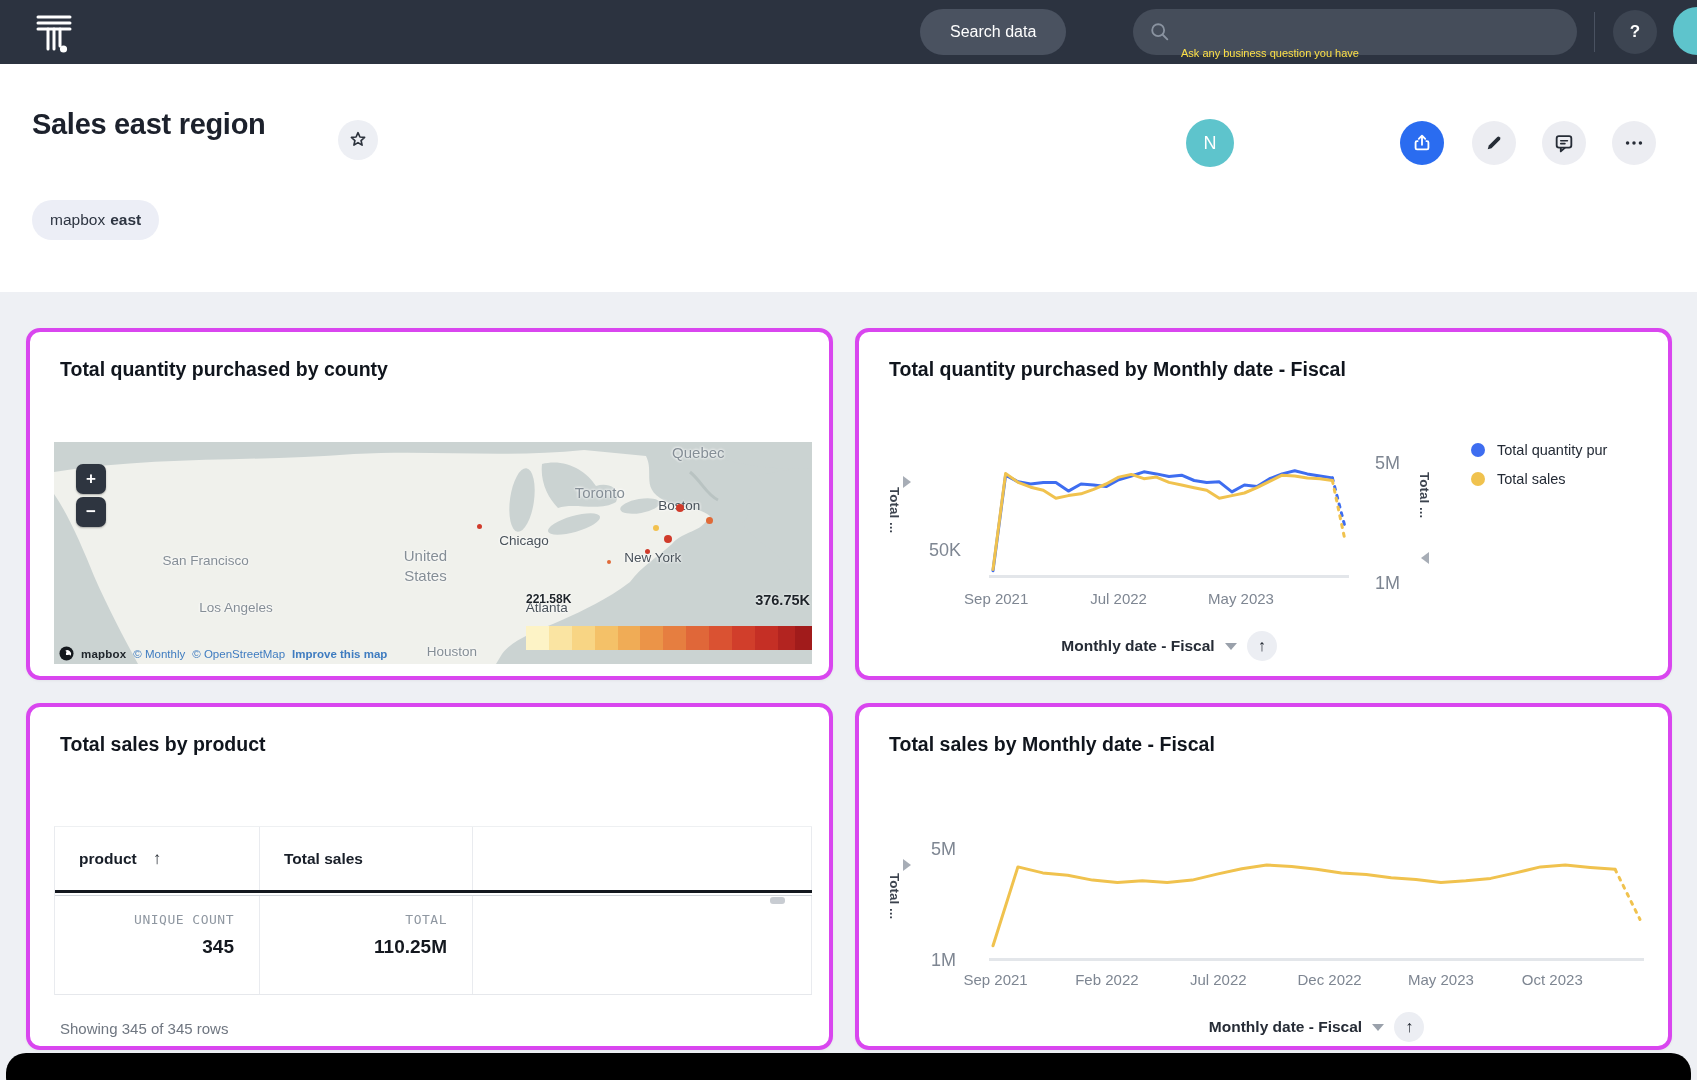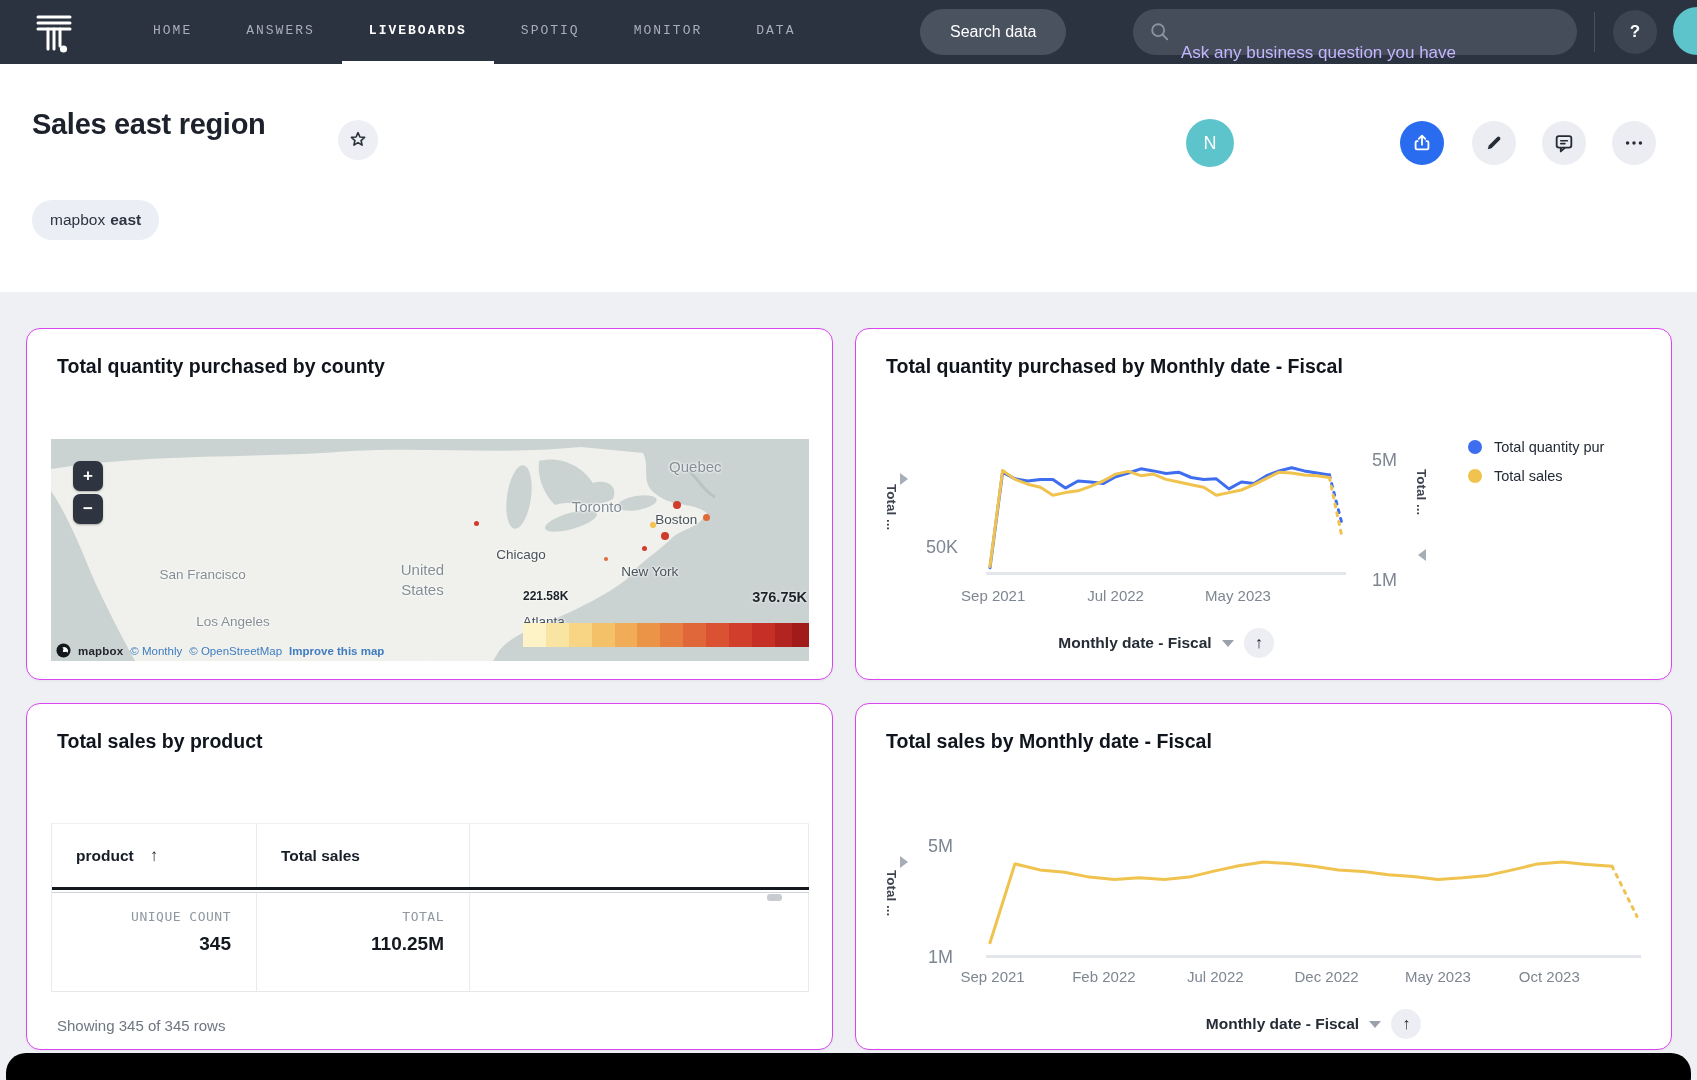--- a/index.html
+++ b/index.html
@@ -7,52 +7,52 @@
   body { position:relative; background:#eef0f4; font-family:"Liberation Sans",sans-serif; color:#1d2330; }
 
   
   .navbar { position:absolute; left:0; top:0; width:1697px; height:64px; background:#2c3340; display:flex; align-items:center; z-index:30; }
   .logo { margin-left:30px; width:48px; height:48px; flex:0 0 auto; }
   .tabs { display:flex; height:64px; margin-left:48px; }
   .tab { height:64px; display:flex; align-items:center; padding:0 27px; font-family:"Liberation Mono","DejaVu Sans Mono",monospace; font-size:13px; letter-spacing:2px; color:#a8afba; cursor:pointer; border-bottom:3px solid transparent; }
   .tab.active { color:#fff; font-weight:bold; border-bottom-color:#fff; }
   .search-data-btn { position:absolute; left:920px; top:9px; height:46px; border:none; border-radius:23px; background:#4a5260; color:#fff; font-family:"Liberation Sans",sans-serif; font-size:16px; padding:0 30px; cursor:pointer; }
   .ask-input { position:absolute; left:1133px; top:9px; width:444px; height:46px; border-radius:23px; background:#454d5a; display:flex; align-items:center; }
-  .ask-input .ph { color:#c4b5fd; font-size:17px;margin-top:42px; }
+  .ask-input .ph { color:#fde047; font-size:11px;margin-top:42px; }
   .nav-divider { position:absolute; left:1594px; top:12px; width:1px; height:40px; background:#4a5261; }
   .help-btn { position:absolute; left:1613px; top:10px; width:44px; height:44px; border-radius:50%; border:none; background:#3d4552; color:#fff; font-size:17px; font-weight:bold; cursor:pointer; }
   .corner-avatar { position:absolute; left:1673px; top:7px; width:48px; height:48px; border-radius:50%; background:#5ec4cc; }
 
   
   .page-header { position:absolute; left:0; top:64px; width:1697px; height:228px; background:#fff; }
   .lb-title { position:absolute; left:32px; top:44px; font-size:29px; font-weight:600; letter-spacing:-0.3px; color:#1c212c; }
   .star-btn { position:absolute; left:338px; top:56px; width:40px; height:40px; border-radius:50%; border:none; background:#edeff4; cursor:pointer; display:flex; align-items:center; justify-content:center; }
   .avatar-n { position:absolute; left:1186px; top:55px; width:48px; height:48px; border-radius:50%; background:#5ec4cc; color:#fff; font-size:18px; display:flex; align-items:center; justify-content:center; }
   .round-btn { position:absolute; top:57px; width:44px; height:44px; border-radius:50%; border:none; cursor:pointer; display:flex; align-items:center; justify-content:center; background:#ecedf2; }
   .share-btn { left:1400px; background:#2a6cf0; }
   .edit-btn { left:1472px; }
   .comment-btn { left:1542px; }
   .more-btn { left:1612px; }
   .chip { position:absolute; left:32px; top:136px; height:40px; border-radius:20px; background:#eceef6; display:inline-flex; align-items:center; padding:0 18px; font-size:15.5px; color:#2e3542; cursor:pointer; }
   .chip b { margin-left:5px; }
 
   
-  .card { position:absolute; background:#fff; border:1px solid #d946ef; border-radius:14px; box-shadow:0 1px 3px rgba(20,25,40,.05); }
+  .card { position:absolute; background:#fff; border:4px solid #d946ef; border-radius:14px; box-shadow:0 1px 3px rgba(20,25,40,.05); }
   #card-map   { left:26px;  top:328px; width:807px; height:352px; }
   #card-qty   { left:855px; top:328px; width:817px; height:352px; }
   #card-table { left:26px;  top:703px; width:807px; height:347px; }
   #card-sales { left:855px; top:703px; width:817px; height:347px; }
   .card h2 { position:absolute; left:30px; top:26px; font-size:19.5px; font-weight:700; color:#10151d; }
 
   
   .map { position:absolute; left:24px; top:110px; width:758px; height:222px; background:#cbd3d2; overflow:hidden; }
   .map svg.base { position:absolute; inset:0; }
   .mzoom { position:absolute; left:22px; top:22px; width:30px; display:flex; flex-direction:column; gap:3px; z-index:5; }
   .mzoom button { width:30px; height:30px; border:none; border-radius:7px; background:#2e3540; color:#fff; font-size:17px; font-weight:bold; cursor:pointer; box-shadow:0 1px 2px rgba(0,0,0,.3); }
-  .mlabel { position:absolute; transform:translateX(-50%); color:#858e96; font-size:13.5px; white-space:nowrap; text-shadow:0 0 3px #fff,0 0 3px #fff; z-index:2;margin-top:17px; }
+  .mlabel { position:absolute; transform:translateX(-50%); color:#858e96; font-size:13.5px; white-space:nowrap; text-shadow:0 0 3px #fff,0 0 3px #fff; z-index:2; }
   .mlabel.lg { font-size:15px; }
   .mlabel.dark { color:#49525a; }
   .mlabel.two { white-space:normal; width:74px; text-align:center; line-height:1.3; }
   .mdot { position:absolute; border-radius:50%; z-index:3; }
   .heat-min { position:absolute; left:472px; top:150px; font-size:12px; font-weight:600; color:#1d2329; text-shadow:0 0 3px #fff; z-index:4; }
   .heat-max { position:absolute; right:2px; top:150px; font-size:14.5px; font-weight:600; color:#1d2329; text-shadow:0 0 3px #fff; z-index:4; }
   .heat-bar { position:absolute; left:472px; top:184px; width:286px; height:24px; z-index:4;
     background:linear-gradient(to right,#fdf3c6 0 8%,#fae4a2 8% 16%,#f8d584 16% 24%,#f4c168 24% 32%,#f0ac56 32% 40%,#eb9448 40% 48%,#e67e40 48% 56%,#e06739 56% 64%,#da5232 64% 72%,#d13e2b 72% 80%,#c52f25 80% 88%,#b32420 88% 94%,#a11b1b 94% 100%); }
   .attrib { position:absolute; left:5px; bottom:3px; display:flex; align-items:center; gap:7px; font-size:11.5px; z-index:6; }
   .attrib .word { font-weight:bold; color:#20262c; letter-spacing:.2px; }
@@ -106,28 +106,20 @@
         <path d="M8 9 H40"></path>
           <path d="M8 15 H40"></path>
           <path d="M8 21 H40"></path>
         <path d="M18 21 V41"></path>
           <path d="M24 21 V41"></path>
           <path d="M30 21 V38"></path>
       </g>
       <circle cx="33.5" cy="41" r="3.6" fill="#fff"></circle>
     </svg>
   </div>
-  <nav class="tabs">
-    <div class="tab">HOME</div>
-    <div class="tab">ANSWERS</div>
-    <div class="tab active">LIVEBOARDS</div>
-    <div class="tab">SPOTIQ</div>
-    <div class="tab">MONITOR</div>
-    <div class="tab">DATA</div>
-  </nav>
   <button class="search-data-btn">Search data</button>
   <div class="ask-input">
     <svg width="22" height="22" viewBox="0 0 24 24" style="margin:0 10px 0 16px">
       <circle cx="10" cy="10" r="6.5" fill="none" stroke="#8a93a0" stroke-width="2"></circle>
       <line x1="15" y1="15" x2="20" y2="20" stroke="#8a93a0" stroke-width="2" stroke-linecap="round"></line>
     </svg>
     <span class="ph">Ask any business question you have</span>
   </div>
   <div class="nav-divider"></div>
   <button class="help-btn">?</button>

